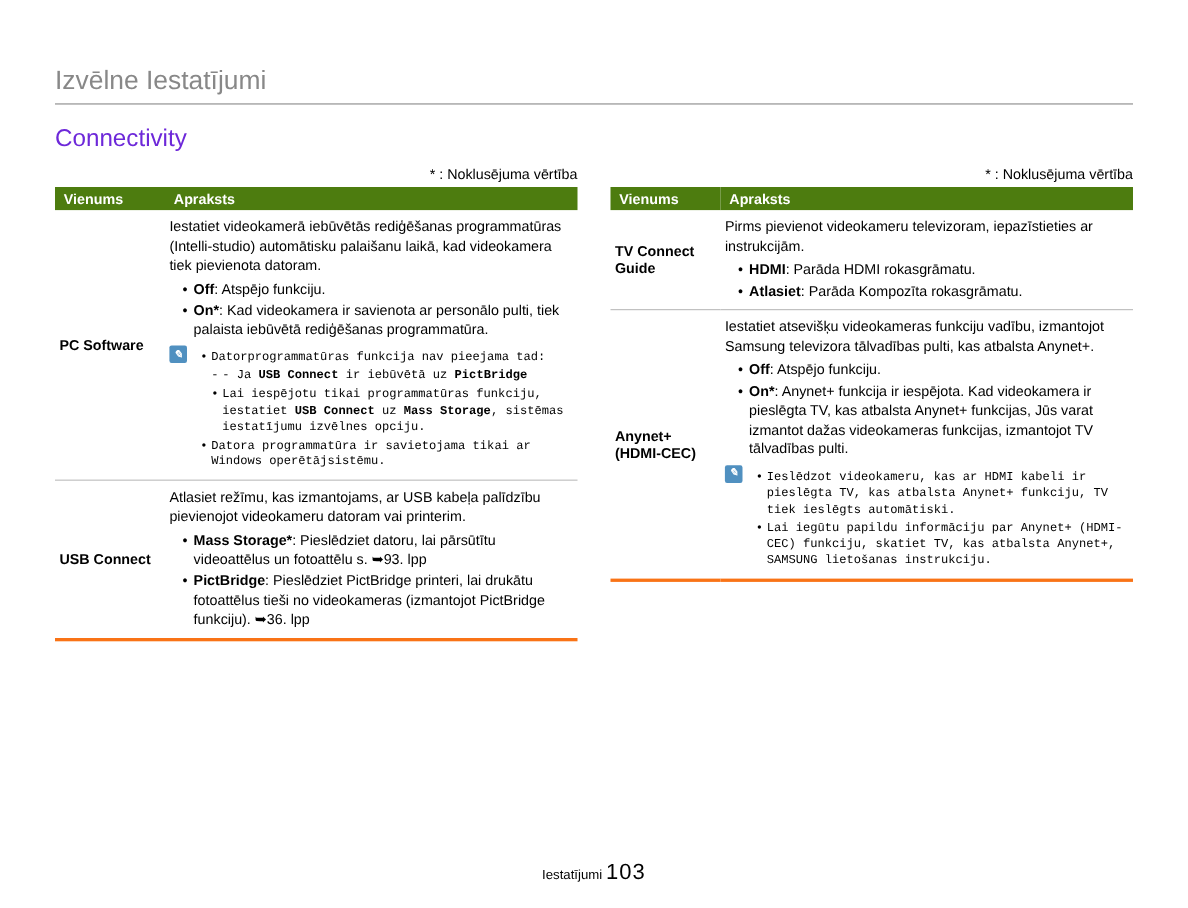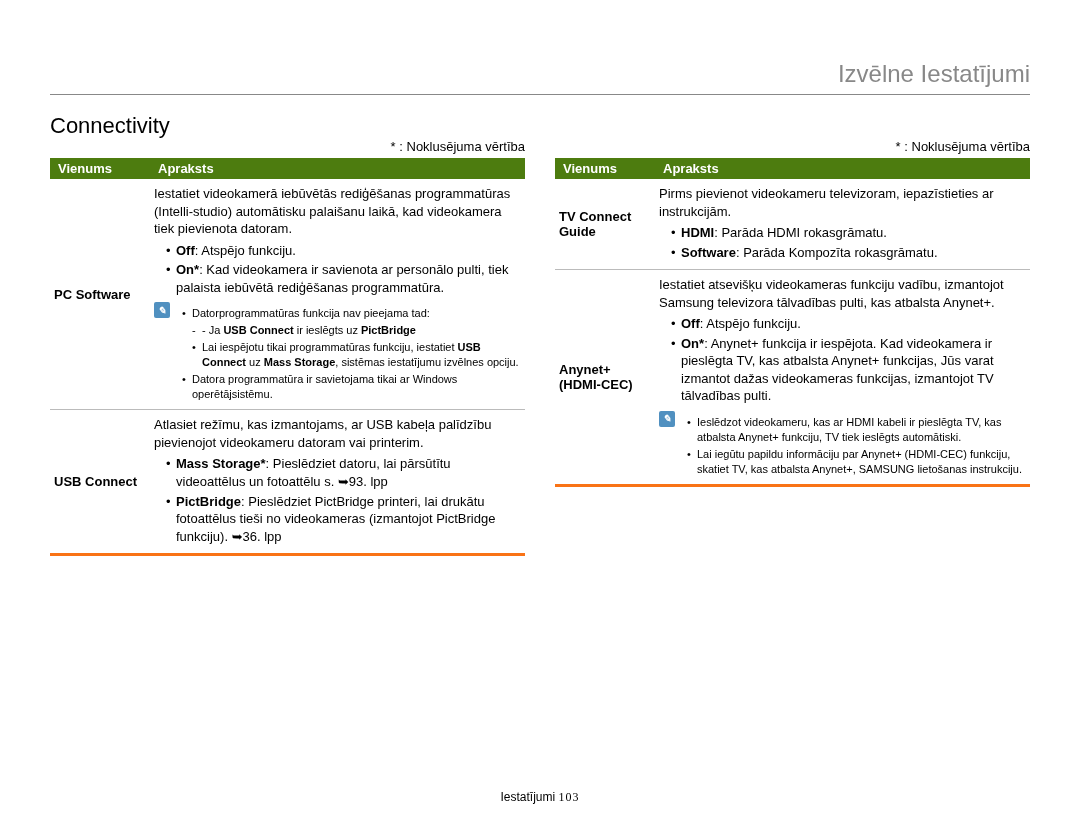--- a/index.html
+++ b/index.html
@@ -12,27 +12,26 @@
       position: relative;
       color: #000;
     }
     .page-title {
       font-size: 24px;
       color: #888;
       font-weight: normal;
       border-bottom: 1px solid #888;
       padding-bottom: 6px;
       margin-bottom: 18px;
-      text-align: right;
     }
     .section-title {
       font-size: 22px;
-      color: #000000;
+      color: #6d28d9;
       font-weight: normal;
-      margin-bottom: 0;
+      margin-bottom: 12px;
     }
     .columns {
       display: flex;
       gap: 30px;
     }
     .col {
       flex: 1;
       min-width: 0;
     }
     .default-note {
@@ -102,20 +101,21 @@
       color: #fff;
       font-size: 10px;
       border-radius: 2px;
       font-style: italic;
       font-weight: bold;
       flex-shrink: 0;
     }
     .note-box ul {
       list-style: none;
       padding-left: 4px;
+      font-family: Liberation Mono, monospace;
     }
     .note-box ul li {
       position: relative;
       padding-left: 10px;
       margin-bottom: 2px;
       line-height: 1.35;
     }
     .note-box ul li::before {
       content: "•";
       position: absolute;
@@ -138,23 +138,22 @@
     }
     .footer {
       position: absolute;
       bottom: 20px;
       left: 0;
       right: 0;
       text-align: center;
       font-size: 12px;
     }
     .footer .num {
-      font-size: 12px;
+      font-size: 20px;
       letter-spacing: 1px;
-      font-family: Liberation Serif, serif;
     }
   </style>
 </head>
 <body>
 
 <div class="page-title">Izvēlne Iestatījumi</div>
 <div class="section-title">Connectivity</div>
 
 <div class="columns">
 
@@ -173,21 +172,21 @@
           <td class="desc">
             <span>Iestatiet videokamerā iebūvētās rediģēšanas programmatūras (Intelli-studio) automātisku palaišanu laikā, kad videokamera tiek pievienota datoram.</span>
             <ul>
               <li><b>Off</b><span>: Atspējo funkciju.</span></li>
               <li><b>On*</b><span>: Kad videokamera ir savienota ar personālo pulti, tiek palaista iebūvētā rediģēšanas programmatūra.</span></li>
             </ul>
             <div class="note-box">
               <span class="note-icon">✎</span>
               <ul>
                 <li>Datorprogrammatūras funkcija nav pieejama tad:</li>
-                <li class="sub"><span>- Ja </span><b>USB Connect</b><span> ir ieslēgts uz </span><b>PictBridge</b></li>
+                <li class="sub"><span>- Ja </span><b>USB Connect</b><span> ir iebūvētā uz </span><b>PictBridge</b></li>
                 <li class="sub2"><span>Lai iespējotu tikai programmatūras funkciju, iestatiet </span><b>USB Connect</b><span> uz </span><b>Mass Storage</b><span>, sistēmas iestatījumu izvēlnes opciju.</span></li>
                 <li>Datora programmatūra ir savietojama tikai ar Windows operētājsistēmu.</li>
               </ul>
             </div>
           </td>
         </tr>
         <tr>
           <td class="item-name">USB Connect</td>
           <td class="desc">
             <span>Atlasiet režīmu, kas izmantojams, ar USB kabeļa palīdzību pievienojot videokameru datoram vai printerim.</span>
@@ -210,21 +209,21 @@
           <th>Apraksts</th>
         </tr>
       </thead>
       <tbody>
         <tr>
           <td class="item-name">TV Connect Guide</td>
           <td class="desc">
             <span>Pirms pievienot videokameru televizoram, iepazīstieties ar instrukcijām.</span>
             <ul>
               <li><b>HDMI</b><span>: Parāda HDMI rokasgrāmatu.</span></li>
-              <li><b>Software</b><span>: Parāda Kompozīta rokasgrāmatu.</span></li>
+              <li><b>Atlasiet</b><span>: Parāda Kompozīta rokasgrāmatu.</span></li>
             </ul>
           </td>
         </tr>
         <tr>
           <td class="item-name">Anynet+ (HDMI-CEC)</td>
           <td class="desc">
             <span>Iestatiet atsevišķu videokameras funkciju vadību, izmantojot Samsung televizora tālvadības pulti, kas atbalsta Anynet+.</span>
             <ul>
               <li><b>Off</b><span>: Atspējo funkciju.</span></li>
               <li><b>On*</b><span>: Anynet+ funkcija ir iespējota. Kad videokamera ir pieslēgta TV, kas atbalsta Anynet+ funkcijas, Jūs varat izmantot dažas videokameras funkcijas, izmantojot TV tālvadības pulti.</span></li>

